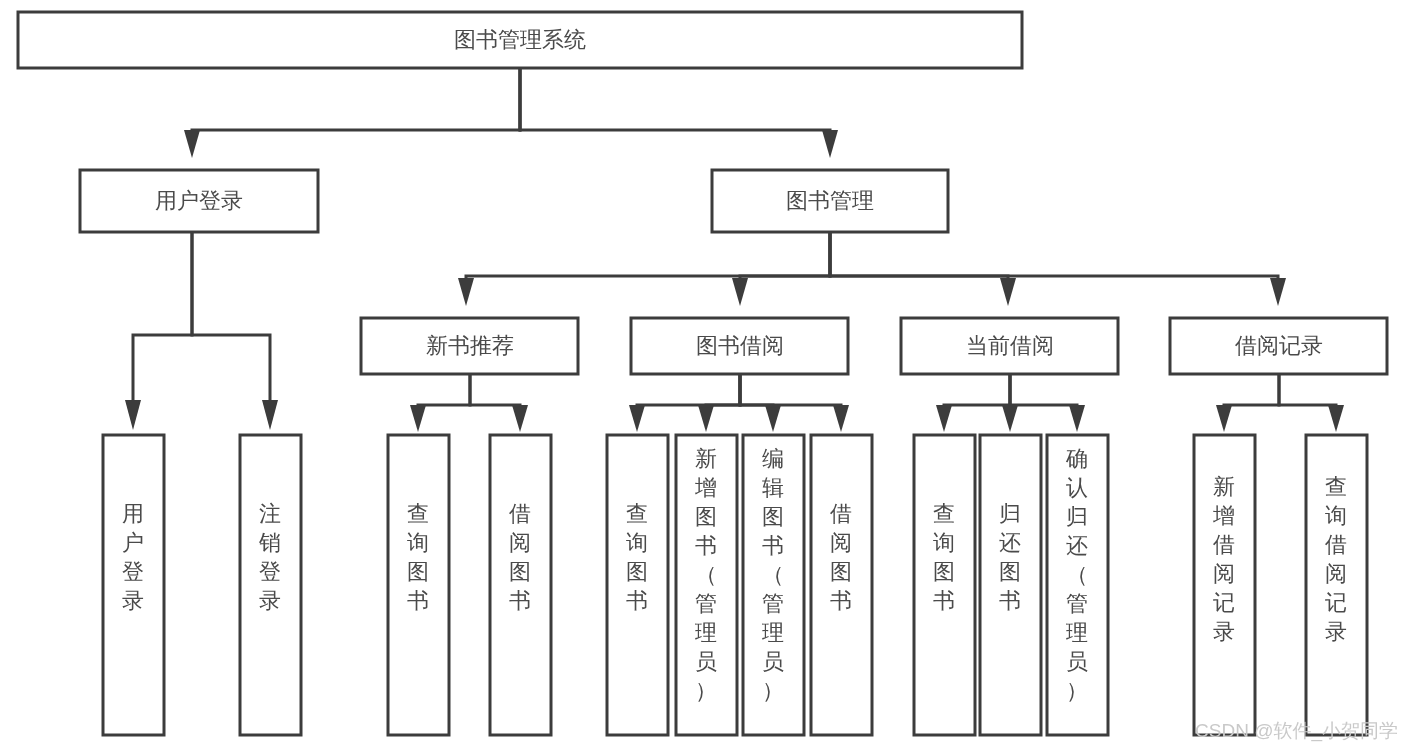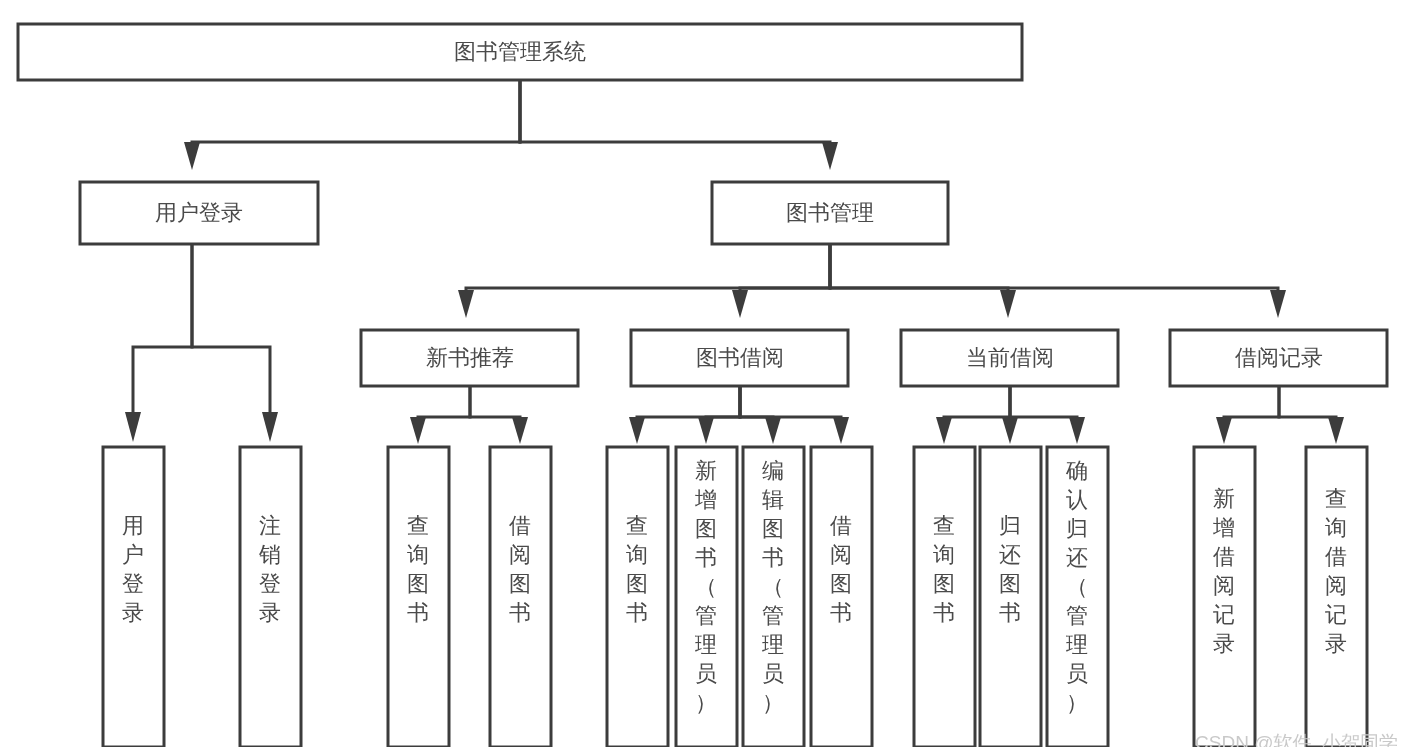--- a/index.html
+++ b/index.html
@@ -13,21 +13,20 @@
     font-family: "Liberation Sans", "DejaVu Sans", sans-serif;
     overflow: hidden;
     position: relative;
   }
   #diagram-root {
     position: absolute;
     left: 0;
     top: 0;
     width: 1405px;
     height: 583px;
-    margin-top: 12px;
   }
   svg.flowchart {
     display: block;
     width: 1405px;
     height: 747px;
   }
   .node-rect {
     fill: #ffffff;
     stroke: #3c3c3c;
     stroke-width: 3;

